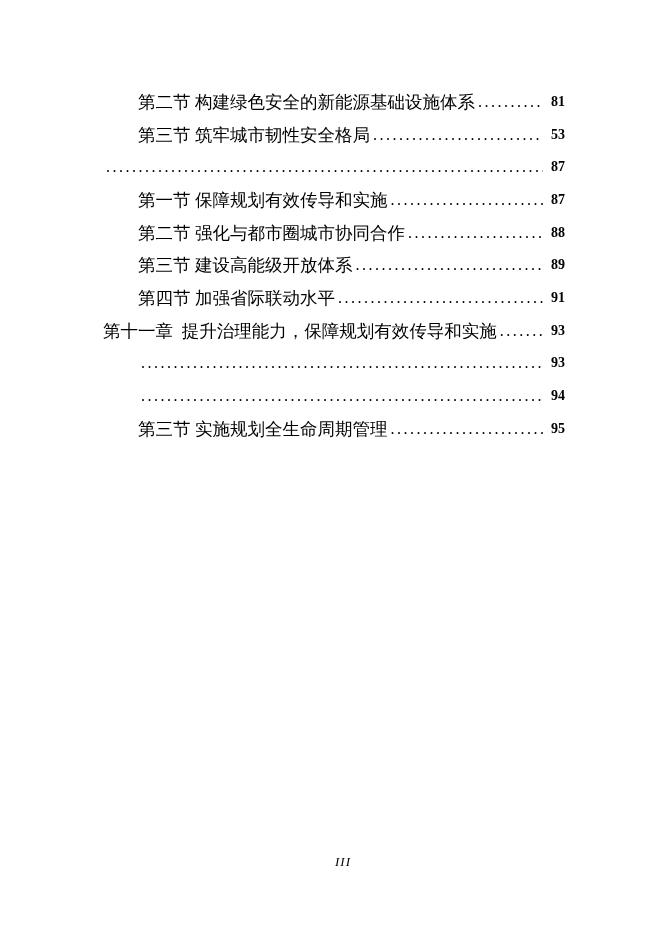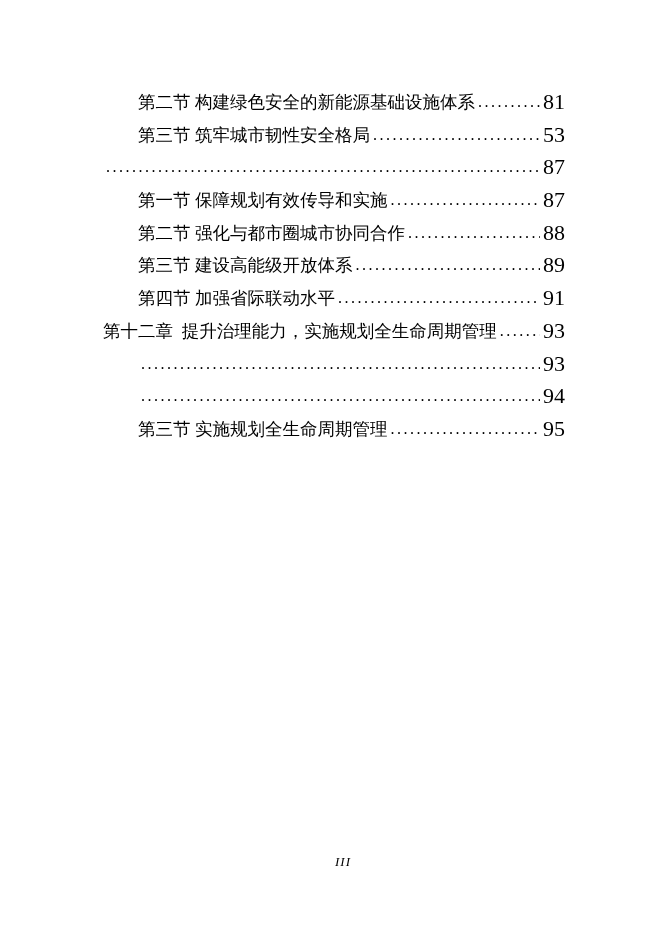--- a/index.html
+++ b/index.html
@@ -17,21 +17,21 @@
     overflow: hidden;
   }
   .toc {
     position: absolute;
     top: 86px;
     left: 103px;
     width: 462px;
   }
   .toc-row {
     display: flex;
-    align-items: flex-start;
+    align-items: flex-end;
     height: 32.7px;
     line-height: 32.7px;
     font-size: 17.5px;
     white-space: pre;
   }
   .toc-row.section { padding-left: 35px; }
   .toc-row.chapter { padding-left: 0; }
   .toc-title { flex: 0 0 auto; }
   .toc-leader {
     flex: 1 1 auto;
@@ -39,21 +39,22 @@
     white-space: nowrap;
     letter-spacing: 2.5px;
     padding-left: 3px;
     font-size: 16px;
   }
   .toc-page {
     flex: 0 0 auto;
     min-width: 22px;
     padding-left: 3px;
     text-align: right;
-    font-size: 22px;
+    font-size: 14px;
+    font-weight: bold;
   }
   .footer {
     position: absolute;
     top: 854px;
     left: 103px;
     width: 480px;
     text-align: center;
     font-size: 13px;
     letter-spacing: 1px;
     font-style: italic;
@@ -64,21 +65,21 @@
 
 <div class="page">
   <main class="toc">
       <div class="toc-row section"><span class="toc-title">第二节 构建绿色安全的新能源基础设施体系</span><span class="toc-leader">..........................................................................................</span><span class="toc-page">81</span></div>
       <div class="toc-row section"><span class="toc-title">第三节 筑牢城市韧性安全格局</span><span class="toc-leader">..........................................................................................</span><span class="toc-page">53</span></div>
       <div class="toc-row chapter"><span class="toc-leader">..........................................................................................</span><span class="toc-page">87</span></div>
       <div class="toc-row section"><span class="toc-title">第一节 保障规划有效传导和实施</span><span class="toc-leader">..........................................................................................</span><span class="toc-page">87</span></div>
       <div class="toc-row section"><span class="toc-title">第二节 强化与都市圈城市协同合作</span><span class="toc-leader">..........................................................................................</span><span class="toc-page">88</span></div>
       <div class="toc-row section"><span class="toc-title">第三节 建设高能级开放体系</span><span class="toc-leader">..........................................................................................</span><span class="toc-page">89</span></div>
       <div class="toc-row section"><span class="toc-title">第四节 加强省际联动水平</span><span class="toc-leader">..........................................................................................</span><span class="toc-page">91</span></div>
-      <div class="toc-row chapter"><span class="toc-title">第十二章  提升治理能力，实施规划全生命周期管理</span><span class="toc-leader">..........................................................................................</span><span class="toc-page">93</span></div>
+      <div class="toc-row chapter"><span class="toc-title">第十一章  提升治理能力，保障规划有效传导和实施</span><span class="toc-leader">..........................................................................................</span><span class="toc-page">93</span></div>
       <div class="toc-row section"><span class="toc-leader">..........................................................................................</span><span class="toc-page">93</span></div>
       <div class="toc-row section"><span class="toc-leader">..........................................................................................</span><span class="toc-page">94</span></div>
       <div class="toc-row section"><span class="toc-title">第三节 实施规划全生命周期管理</span><span class="toc-leader">..........................................................................................</span><span class="toc-page">95</span></div>
     </main>
   <footer class="footer">
     <span>III</span>
   </footer>
 </div>
 
 </body></html>

